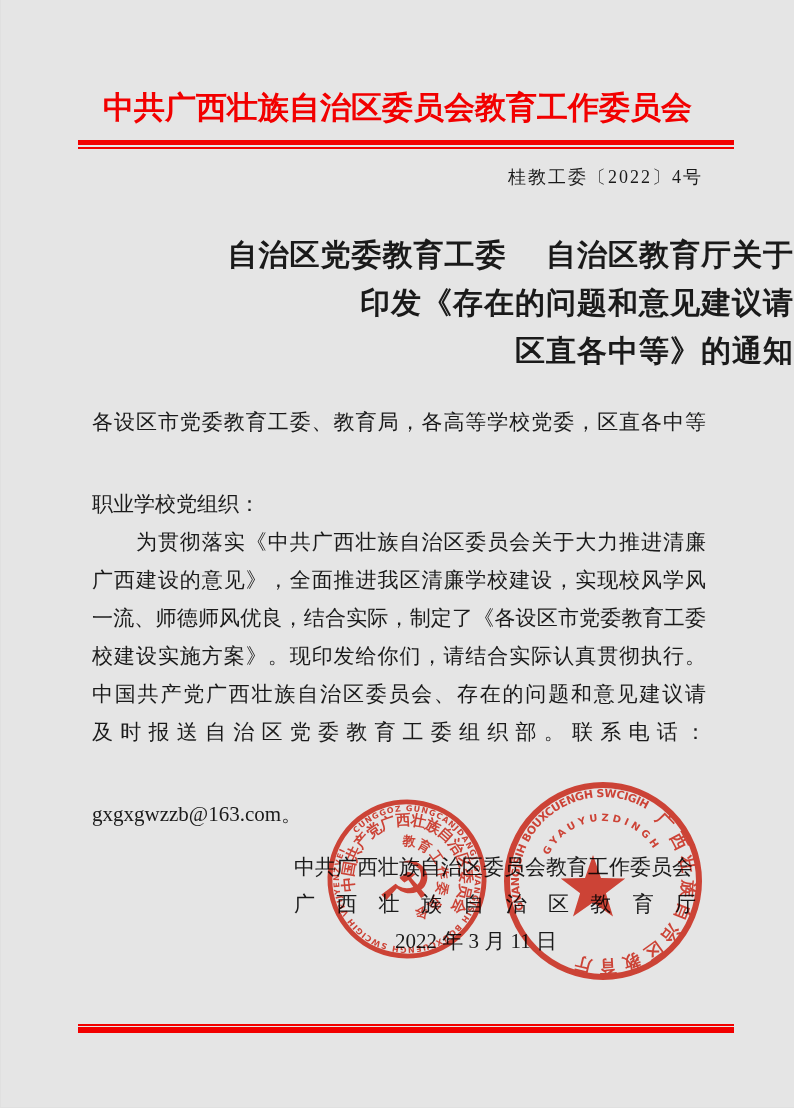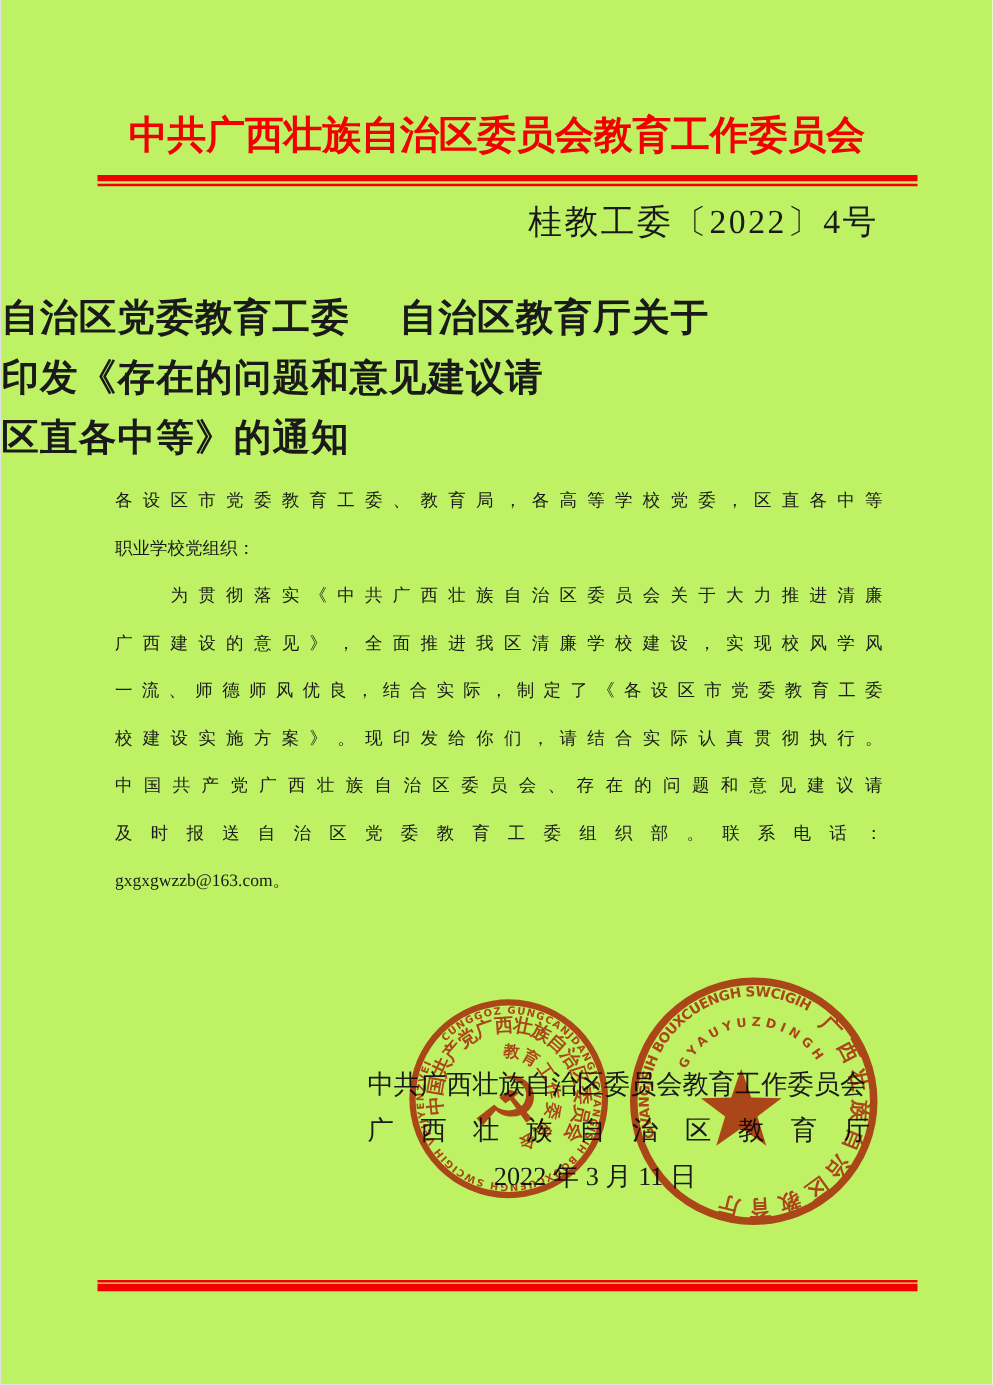--- a/index.html
+++ b/index.html
@@ -1,19 +1,19 @@
 <!DOCTYPE html>
 <html><head>
 <meta charset="utf-8">
 <style>
   html,body{margin:0;padding:0;background:#ffffff;}
   .page{
     position:relative;
     width:794px;height:1108px;
-    background:#bef264;
+    background:#e5e5e5;
     overflow:hidden;
     font-family:"Liberation Serif","DejaVu Serif",serif;
     color:#1a1a1a;
     box-sizing:border-box;
     border-left:1px solid #e0e0e0;
     border-bottom:1px solid #e0e0e0;
   }
   
   .org-title{
     position:absolute;top:86px;left:0;right:0;
@@ -29,44 +29,45 @@
   .rule-top .bar-thick{height:5px;background:#f20000;}
   .rule-top .bar-gap{height:2px;}
   .rule-top .bar-thin{height:2px;background:#f20000;}
   .rule-bottom{top:1024px;}
   .rule-bottom .bar-thin{height:2px;background:#f20000;}
   .rule-bottom .bar-gap{height:1px;}
   .rule-bottom .bar-thick{height:6px;background:#f20000;}
   
   .doc-number{
     position:absolute;top:160px;right:91px;
-    font-size:27px;line-height:34px;
+    font-size:18px;line-height:34px;
     letter-spacing:2px;
   }
   
   .doc-title{
     position:absolute;top:231px;left:0;right:0;
-    text-align:left;
+    text-align:right;
     font-weight:700;
     font-size:30px;line-height:48px;
     letter-spacing:1px;
   }
   
   .body-block{
-    position:absolute;top:383px;left:91px;width:614px;
-    font-size:14px;line-height:38px;
+    position:absolute;top:403px;left:91px;width:614px;
+    font-size:21px;line-height:38px;
   }
   .body-line{
     text-align:justify;
     text-align-last:justify;
     text-justify:inter-character;
   }
   .body-line.plain{
     text-align:left;
     text-align-last:left;
+    margin-top:44px;
   }
   
   .signature{
     position:absolute;top:849px;left:293px;width:402px;
     font-size:21px;line-height:37px;
   }
   .sig-org1{white-space:nowrap;}
   .sig-org2{
     text-align:justify;
     text-align-last:justify;

